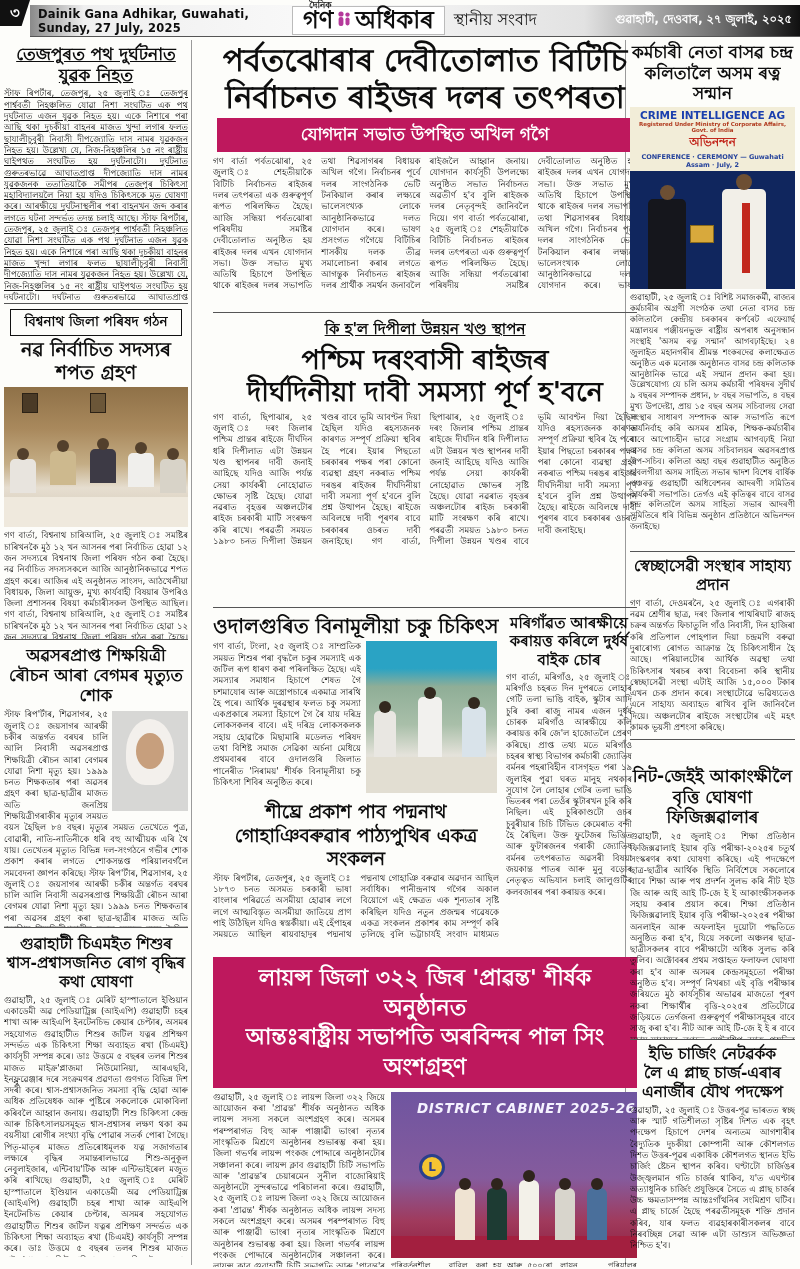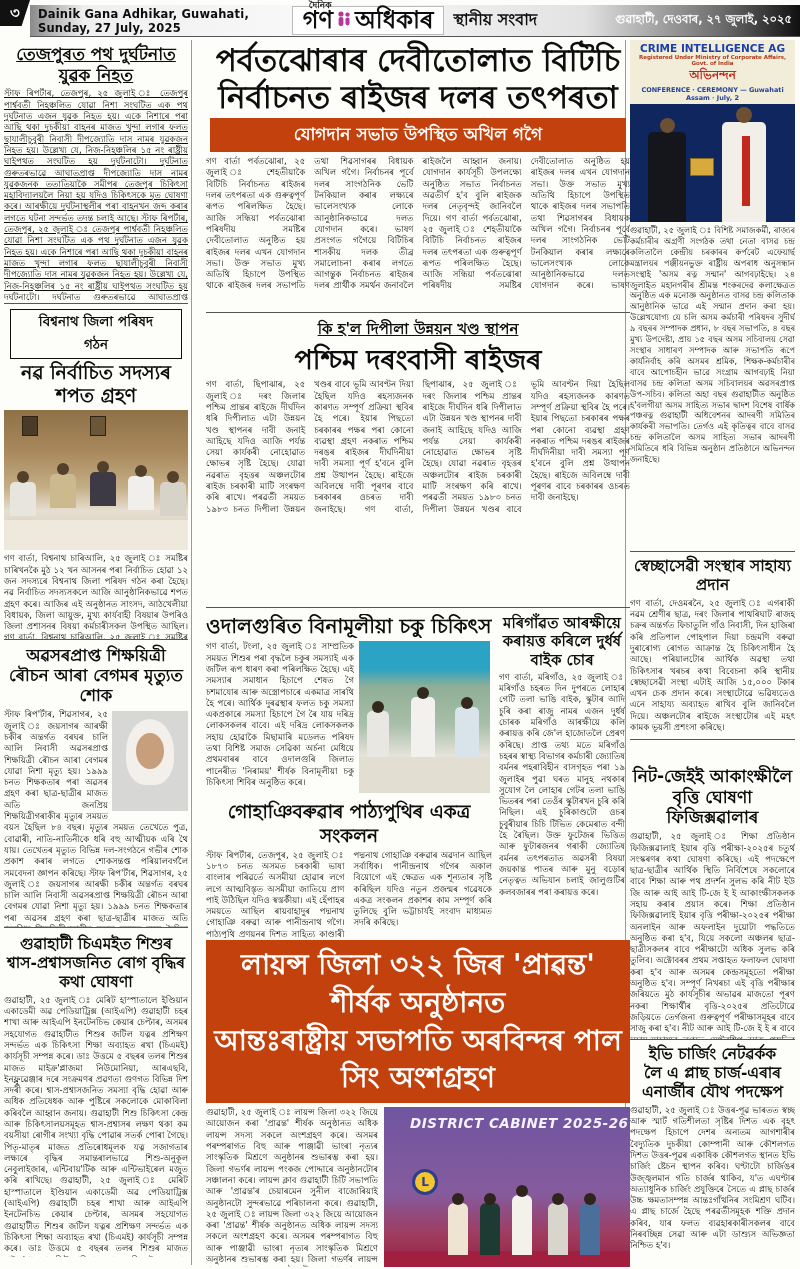--- a/index.html
+++ b/index.html
@@ -13,43 +13,43 @@
     clip-path:polygon(0 0,100% 0,72% 100%,0 100%);}
   .masthead-bar{position:absolute;left:30px;top:5px;width:770px;height:32px;
     background:linear-gradient(90deg,#8a8a8a 0%,#efefef 7%,#fafafa 40%,#e2e2e2 72%,#6b6b6b 90%,#101010 100%);
     display:flex;align-items:center;padding:0 8px;gap:10px;border-bottom:1px solid #555;}
   .mh-left{flex:1;font-size:11.5px;font-weight:bold;letter-spacing:.2px;}
   .mh-brand{position:relative;background:#fff;padding:1px 10px 2px 10px;display:flex;align-items:center;gap:3px;
     box-shadow:0 0 0 1px #bbb;}
   .mh-daily{position:absolute;top:-9px;left:16px;font-size:9px;font-weight:bold;color:#222;}
   .mh-title{font-size:24px;font-weight:900;line-height:1;}
   .mh-icon{width:16px;height:20px;display:inline-block;}
-  .mh-local{font-size:16px;font-weight:700;}
+  .mh-local{font-size:16px;font-weight:400;}
   .mh-right{flex:1;text-align:right;font-size:11.5px;font-weight:bold;color:#fff;}
 
   
   .vline{position:absolute;top:40px;width:1px;height:1225px;background:#9a9a9a;}
   .v1{left:191px;} .v2{left:625px;}
 
   
   .col{position:absolute;overflow:hidden;}
   .col-left{left:4px;top:42px;width:184px;height:1223px;}
-  .col-center{left:206px;top:40px;width:424px;height:1227px;}
+  .col-center{left:213px;top:40px;width:424px;height:1227px;}
   .col-right{left:630px;top:40px;width:165px;height:1227px;}
   .art{overflow:hidden;}
   .rule{border-bottom:1.5px solid #555;}
   .h-sm{font-weight:800;text-align:center;line-height:1.22;margin:2px 0 3px 0;}
   .body-txt{font-size:8.5px;line-height:1.33;text-align:justify;word-break:break-word;}
   .cols4{column-count:4;column-gap:9px;}
   .cols3{column-count:3;column-gap:8px;}
   .cols2{column-count:2;column-gap:9px;}
   .kicker-box{border:1.5px solid #111;font-weight:800;text-align:center;font-size:13.5px;
-    padding:1px 18px;margin:2px 6px 2px 6px;}
+    padding:1px 4px;margin:2px 6px 2px 6px;}
   .kicker-line{font-weight:800;text-align:center;font-size:15px;text-decoration:underline;margin:1px 0;}
-  .black-band{background:#c2410c;color:#fff;font-weight:800;text-align:center;}
+  .black-band{background:#be185d;color:#fff;font-weight:800;text-align:center;}
 
   
   .photo{position:relative;overflow:hidden;background:#c9c4ba;}
   .ph-meeting{width:100%;height:140px;background:linear-gradient(180deg,#8f7148 0%,#a9895d 30%,#c4ad85 55%,#e6ded0 72%,#cfc4b2 100%);}
   .frame{position:absolute;width:16px;height:20px;background:#4a3a26;top:6px;border:1px solid #2c2216;}
   .person{position:absolute;width:26px;height:34px;border-radius:5px 5px 0 0;}
   .head{position:absolute;width:12px;height:12px;border-radius:50%;background:#53402c;}
   .table-strip{position:absolute;left:0;right:0;bottom:0;height:30px;background:#efe9dd;}
   .ph-portrait{float:right;width:76px;height:100px;margin:2px 0 2px 4px;background:#d7d7d5;position:relative;overflow:hidden;}
   .scarf{position:absolute;left:14px;top:8px;width:48px;height:66px;background:#f3f0ec;border-radius:50% 50% 40% 40%;}
@@ -157,20 +157,21 @@
         <div>নিৰ্বাচনত ৰাইজৰ দলৰ তৎপৰতা</div>
       </div>
       <div class="black-band" style="font-size:17px;padding:3px 0;margin:1px 4px;">যোগদান সভাত উপস্থিত অখিল গগৈ</div>
       <div class="body-txt cols4" style="height:142px;overflow:hidden;margin-top:4px;">গণ বাৰ্তা পৰ্বতঝোৰা, ২৫ জুলাই ঃ শেহতীয়াকৈ বিটিচি নিৰ্বাচনত ৰাইজৰ দলৰ তৎপৰতা এক গুৰুত্বপূৰ্ণ ৰূপত পৰিলক্ষিত হৈছে। আজি সন্ধিয়া পৰ্বতঝোৰা পৰিষদীয় সমষ্টিৰ দেবীতোলাত অনুষ্ঠিত হয় ৰাইজৰ দলৰ এখন যোগদান সভা। উক্ত সভাত মুখ্য অতিথি হিচাপে উপস্থিত থাকে ৰাইজৰ দলৰ সভাপতি তথা শিৱসাগৰৰ বিধায়ক অখিল গগৈ। নিৰ্বাচনৰ পূৰ্বে দলৰ সাংগঠনিক ভেটি টনকিয়াল কৰাৰ লক্ষ্যৰে ভালেসংখ্যক লোকে আনুষ্ঠানিকভাৱে দলত যোগদান কৰে। ভাষণ প্ৰসংগত গগৈয়ে বিটিচিৰ শাসকীয় দলক তীব্ৰ সমালোচনা কৰাৰ লগতে আগন্তুক নিৰ্বাচনত ৰাইজৰ দলৰ প্ৰাৰ্থীক সমৰ্থন জনাবলৈ ৰাইজলৈ আহ্বান জনায়। যোগদান কাৰ্যসূচী উপলক্ষ্যে অনুষ্ঠিত সভাত নিৰ্বাচনত অৱতীৰ্ণ হ'ব বুলি ৰাইজক দলৰ নেতৃবৃন্দই জানিবলৈ দিয়ে। গণ বাৰ্তা পৰ্বতঝোৰা, ২৫ জুলাই ঃ শেহতীয়াকৈ বিটিচি নিৰ্বাচনত ৰাইজৰ দলৰ তৎপৰতা এক গুৰুত্বপূৰ্ণ ৰূপত পৰিলক্ষিত হৈছে। আজি সন্ধিয়া পৰ্বতঝোৰা পৰিষদীয় সমষ্টিৰ দেবীতোলাত অনুষ্ঠিত হয় ৰাইজৰ দলৰ এখন যোগদান সভা। উক্ত সভাত মুখ্য অতিথি হিচাপে উপস্থিত থাকে ৰাইজৰ দলৰ সভাপতি তথা শিৱসাগৰৰ বিধায়ক অখিল গগৈ। নিৰ্বাচনৰ পূৰ্বে দলৰ সাংগঠনিক ভেটি টনকিয়াল কৰাৰ লক্ষ্যৰে ভালেসংখ্যক লোকে আনুষ্ঠানিকভাৱে দলত যোগদান কৰে। ভাষণ প্ৰসংগত গগৈয়ে বিটিচিৰ শাসকীয় দলক তীব্ৰ সমালোচনা কৰাৰ লগতে আগন্তুক নিৰ্বাচনত ৰাইজৰ দলৰ প্ৰাৰ্থীক সমৰ্থন জনাবলৈ ৰাইজলৈ আহ্বান জনায়। যোগদান কাৰ্যসূচী উপলক্ষ্যে অনুষ্ঠিত সভাত নিৰ্বাচনত অৱতীৰ্ণ হ'ব বুলি ৰাইজক দলৰ নেতৃবৃন্দই জানিবলৈ দিয়ে।</div>
     </div>
 
     <div class="art rule" style="height:296px;border-top:1.5px solid #555;padding-top:3px;">
       <div class="kicker-line">কি হ'ল দিপীলা উন্নয়ন খণ্ড স্থাপন</div>
       <div class="h-sm" style="font-size:27px;line-height:1.2;">
         <div>পশ্চিম দৰংবাসী ৰাইজৰ</div>
+        <div>দীৰ্ঘদিনীয়া দাবী সমস্যা পূৰ্ণ হ'বনে</div>
       </div>
       <div class="body-txt cols4" style="height:190px;overflow:hidden;margin-top:2px;">গণ বাৰ্তা, ছিপাঝাৰ, ২৫ জুলাই ঃ দৰং জিলাৰ পশ্চিম প্ৰান্তৰ ৰাইজে দীৰ্ঘদিন ধৰি দিপীলাত এটা উন্নয়ন খণ্ড স্থাপনৰ দাবী জনাই আহিছে যদিও আজি পৰ্যন্ত সেয়া কাৰ্যকৰী নোহোৱাত ক্ষোভৰ সৃষ্টি হৈছে। যোৱা নৱৰাত বৃহত্তৰ অঞ্চলটোৰ ৰাইজ চৰকাৰী মাটি সংৰক্ষণ কৰি ৰাখে। পৰৱৰ্তী সময়ত ১৯৮৩ চনত দিপীলা উন্নয়ন খণ্ডৰ বাবে ভূমি আবণ্টন দিয়া হৈছিল যদিও ৰহস্যজনক কাৰণত সম্পূৰ্ণ প্ৰক্ৰিয়া স্থবিৰ হৈ পৰে। ইয়াৰ পিছতো চৰকাৰৰ পক্ষৰ পৰা কোনো ব্যৱস্থা গ্ৰহণ নকৰাত পশ্চিম দৰঙৰ ৰাইজৰ দীৰ্ঘদিনীয়া দাবী সমস্যা পূৰ্ণ হ'বনে বুলি প্ৰশ্ন উত্থাপন হৈছে। ৰাইজে অবিলম্বে দাবী পূৰণৰ বাবে চৰকাৰৰ ওচৰত দাবী জনাইছে। গণ বাৰ্তা, ছিপাঝাৰ, ২৫ জুলাই ঃ দৰং জিলাৰ পশ্চিম প্ৰান্তৰ ৰাইজে দীৰ্ঘদিন ধৰি দিপীলাত এটা উন্নয়ন খণ্ড স্থাপনৰ দাবী জনাই আহিছে যদিও আজি পৰ্যন্ত সেয়া কাৰ্যকৰী নোহোৱাত ক্ষোভৰ সৃষ্টি হৈছে। যোৱা নৱৰাত বৃহত্তৰ অঞ্চলটোৰ ৰাইজ চৰকাৰী মাটি সংৰক্ষণ কৰি ৰাখে। পৰৱৰ্তী সময়ত ১৯৮৩ চনত দিপীলা উন্নয়ন খণ্ডৰ বাবে ভূমি আবণ্টন দিয়া হৈছিল যদিও ৰহস্যজনক কাৰণত সম্পূৰ্ণ প্ৰক্ৰিয়া স্থবিৰ হৈ পৰে। ইয়াৰ পিছতো চৰকাৰৰ পক্ষৰ পৰা কোনো ব্যৱস্থা গ্ৰহণ নকৰাত পশ্চিম দৰঙৰ ৰাইজৰ দীৰ্ঘদিনীয়া দাবী সমস্যা পূৰ্ণ হ'বনে বুলি প্ৰশ্ন উত্থাপন হৈছে। ৰাইজে অবিলম্বে দাবী পূৰণৰ বাবে চৰকাৰৰ ওচৰত দাবী জনাইছে।</div>
     </div>
 
     <div class="art" style="height:330px;display:flex;gap:7px;padding-top:4px;">
       <div style="width:286px;overflow:hidden;">
         <div class="h-sm" style="font-size:20px;white-space:nowrap;overflow:hidden;">ওদালগুৰিত বিনামূলীয়া চকু চিকিৎসা শিবিৰ</div>
         <div style="display:flex;gap:5px;">
           <div class="body-txt" style="width:148px;height:154px;overflow:hidden;">গণ বাৰ্তা, টংলা, ২৫ জুলাই ঃ সাম্প্ৰতিক সময়ত শিশুৰ পৰা বৃদ্ধলৈ চকুৰ সমস্যাই এক জটিল ৰূপ ধাৰণ কৰা পৰিলক্ষিত হৈছে। এই সমস্যাৰ সমাধান হিচাপে শেষত গৈ চশমাযোৰ আৰু অস্ত্ৰোপচাৰে একমাত্ৰ সাৰথি হৈ পৰে। আৰ্থিক দুৰৱস্থাৰ ফলত চকু সমস্যা একপ্ৰকাৰে সমস্যা হিচাপে গৈ ৰৈ যায় দৰিদ্ৰ লোকসকলৰ বাবে। এই দৰিদ্ৰ লোকসকলক সহায় হোৱাকৈ মিছামাৰি মডেলত পৰিষদ তথা বিশিষ্ট সমাজ সেৱিকা অৰ্চনা মেধিয়ে প্ৰথমবাৰৰ বাবে ওদালগুৰি জিলাত পানেৰীত 'নিৰাময়' শীৰ্ষক বিনামূলীয়া চকু চিকিৎসা শিবিৰ অনুষ্ঠিত কৰে।</div>
           <div class="photo ph-eye">
@@ -180,31 +181,32 @@
               </div>
             <div class="person" style="left:52px;top:56px;background:#f2f1ee;width:24px;height:60px;">
                 <div class="head" style="left:6px;top:-10px;background:#32281e;"></div>
               </div>
             <div class="person" style="left:96px;top:66px;background:#d9e3ea;width:24px;height:50px;">
                 <div class="head" style="left:6px;top:-10px;background:#32281e;"></div>
               </div>
           </div>
         </div>
         <div class="h-sm" style="font-size:18.5px;line-height:1.25;margin-top:5px;">
+          <div>শীঘ্ৰে প্ৰকাশ পাব পদ্মনাথ</div>
           <div>গোহাঞিবৰুৱাৰ পাঠ্যপুথিৰ একত্ৰ সংকলন</div>
         </div>
         <div class="body-txt cols2" style="height:92px;overflow:hidden;">স্টাফ ৰিপৰ্টাৰ, তেজপুৰ, ২৫ জুলাই ঃ ১৮৭৩ চনত অসমত চৰকাৰী ভাষা বাংলাৰ পৰিৱৰ্তে অসমীয়া হোৱাৰ লগে লগে আত্মবিস্তৃত অসমীয়া জাতিয়ে প্ৰাণ পাই উঠিছিল যদিও স্বস্তৰ্কীয়া। এই হেঁপাহৰ সময়তে আছিল ৰায়বাহাদুৰ পদ্মনাথ গোহাঞি বৰুৱা আৰু পানীন্দ্ৰনাথ গগৈ। পাঠ্যপুথি প্ৰণয়নৰ দিশত সাহিত্য কাণ্ডাৰী পদ্মনাথ গোহাঞি বৰুৱাৰ অৱদান আছিল সৰ্বাধিক। পানীন্দ্ৰনাথ গগৈৰ অকাল বিয়োগে এই ক্ষেত্ৰত এক শূন্যতাৰ সৃষ্টি কৰিছিল যদিও নতুন প্ৰজন্মৰ গৱেষকে একত্ৰ সংকলন প্ৰকাশৰ কাম সম্পূৰ্ণ কৰি তুলিছে বুলি ভট্টাচাৰ্যই সংবাদ মাধ্যমত সদৰি কৰিছে।</div>
       </div>
       <div style="width:126px;overflow:hidden;">
         <div class="h-sm" style="font-size:15px;">মৰিগাঁৱত আৰক্ষীয়ে কৰায়ত্ত কৰিলে দুৰ্ধৰ্ষ বাইক চোৰ</div>
         <div class="body-txt" style="height:262px;overflow:hidden;">গণ বাৰ্তা, মৰিগাঁও, ২৫ জুলাই ঃ মৰিগাঁও চহৰত দিন দুপৰতে লোহাৰ গেটি তলা ভাঙি বাইক, স্কুটাৰ আদি চুৰি কৰা ৰাজু নামৰ এজন দুৰ্ধৰ্ষ চোৰক মৰিগাঁও আৰক্ষীয়ে কলি কৰায়ত্ত কৰি জে'ল হাজোতলৈ প্ৰেৰণ কৰিছে। প্ৰাপ্ত তথ্য মতে মৰিগাঁও চহৰৰ স্বাস্থ্য বিভাগৰ কৰ্মচাৰী জ্যোতিষ বৰ্মনৰ পহৰাবিহীন বাসগৃহত পৰা ১৯ জুলাইৰ পুৱা ঘৰত মানুহ নথকাৰ সুযোগ লৈ লোহাৰ গেটৰ তলা ভাঙি ভিতৰৰ পৰা তেওঁৰ স্কুটাৰখন চুৰি কৰি নিছিল। এই চুৰিকাণ্ডটো ওচৰ চুবুৰীয়াৰ চিচি টিভিত কেমেৰাত বন্দী হৈ ৰৈছিল। উক্ত ফুটেজৰ ভিত্তিত আৰু ফুটাৰজনৰ গৰাকী জ্যোতিষ বৰ্মনৰ তৎপৰতাত অৱসৰী বিষয়া জয়কান্ত পাতৰ আৰু মুনু বড়োৰ নেতৃত্বত অভিযান চলাই জালুগুটিৰ কলবজাৰৰ পৰা কৰায়ত্ত কৰে।</div>
       </div>
     </div>
 
-    <div class="black-band" style="font-size:28px;line-height:1.35;padding:6px 8px;margin-top:2px;">
+    <div class="black-band" style="font-size:22px;line-height:1.35;padding:6px 8px;margin-top:19px;">
       <div>লায়ন্স জিলা ৩২২ জিৰ 'প্ৰাৱন্ত' শীৰ্ষক অনুষ্ঠানত</div>
       <div>আন্তঃৰাষ্ট্ৰীয় সভাপতি অৰবিন্দৰ পাল সিং অংশগ্ৰহণ</div>
     </div>
 
     <div class="art" style="height:252px;display:flex;gap:6px;margin-top:4px;">
       <div class="body-txt" style="width:172px;height:100%;overflow:hidden;">গুৱাহাটী, ২৫ জুলাই ঃ লায়ন্স জিলা ৩২২ জিয়ে আয়োজন কৰা 'প্ৰাৱন্ত' শীৰ্ষক অনুষ্ঠানত অধিক লায়ন্স সদস্য সকলে অংশগ্ৰহণ কৰে। অসমৰ পৰম্পৰাগত বিহু আৰু পাঞ্জাৱী ভাংৰা নৃত্যৰ সাংস্কৃতিক মিশ্ৰণে অনুষ্ঠানৰ শুভাৰম্ভ কৰা হয়। জিলা গভৰ্ণৰ লায়ন্স পংকজ পোদ্দাৰে অনুষ্ঠানটোৰ সঞ্চালনা কৰে। লায়ন্স ক্লাব গুৱাহাটী চিটি সভাপতি আৰু 'প্ৰাৱন্ত'ৰ চেয়াৰমেন সুনীল বাজোৰিয়াই অনুষ্ঠানটো সুন্দৰভাৱে পৰিচালনা কৰে। গুৱাহাটী, ২৫ জুলাই ঃ লায়ন্স জিলা ৩২২ জিয়ে আয়োজন কৰা 'প্ৰাৱন্ত' শীৰ্ষক অনুষ্ঠানত অধিক লায়ন্স সদস্য সকলে অংশগ্ৰহণ কৰে। অসমৰ পৰম্পৰাগত বিহু আৰু পাঞ্জাৱী ভাংৰা নৃত্যৰ সাংস্কৃতিক মিশ্ৰণে অনুষ্ঠানৰ শুভাৰম্ভ কৰা হয়। জিলা গভৰ্ণৰ লায়ন্স পংকজ পোদ্দাৰে অনুষ্ঠানটোৰ সঞ্চালনা কৰে। লায়ন্স ক্লাব গুৱাহাটী চিটি সভাপতি আৰু 'প্ৰাৱন্ত'ৰ চেয়াৰমেন সুনীল বাজোৰিয়াই অনুষ্ঠানটো সুন্দৰভাৱে পৰিচালনা কৰে।</div>
       <div style="width:246px;">
         <div class="photo ph-cabinet">
           <div class="cab-text">DISTRICT CABINET 2025-26</div>
           <div class="lions-logo">L</div>
@@ -226,20 +228,24 @@
             </div>
         </div>
         <div class="body-txt cols3" style="height:102px;overflow:hidden;margin-top:3px;font-size:7.8px;">পৰিবৰ্তনশীল বাবিল গুণগত গুৰুত্ব আৰোপ কৰি আগত গৰ্ব পৰিকল্পনাৰ ওপৰত আলোকপাত কৰে। এই অনুষ্ঠানত আন্তঃৰাষ্ট্ৰীয় সভাপতিৰ উপস্থিতিত লায়ন্স ৩২২জিৰ অধীনত ১২টা নতুন ক্লাব স্থাপন কৰা হয় আৰু ৫০০ৰো অধিক নতুন সদস্যই সদস্যিকতাক অংশগ্ৰহণ কৰে। আনহাতে ৬৭টা মেৰিজন ফেলোশ্বিপে এলচিআইএফলৈ উল্লেখযোগ্য ৭১,০০০ ডলাৰ বৰঙনি আগবঢ়ায়। তেওঁ প্ৰতিটো লায়ন পৰিয়ালৰ সদস্যসকলক উৎকণ্ঠা আৰু যৌৱনেৰে জিলাখনক একত্ৰিত কৰিবলৈ 'পৰিবৰ্তনে সৃদ্বিলে আৰু সেৱাৰ মশালবাহক' হ'বলৈ আহ্বান জনায়। নতুন 'ডিষ্ট্ৰিক্ট' কেবিনেট প্ৰতিষ্ঠা কৰে সদৰ্থতা। ছবিটোই সকলোৰে মাজত নিয়া প্ৰেক্ষাগৃহৰ ভৰপক দৰ্শক গভীৰভাৱে প্ৰভাৱিত কৰে। অনুষ্ঠানটোত আন্তঃৰাষ্ট্ৰীয় সভাপতি অৰবিন্দৰ পাল সিঙে মুখ্য অতিথিৰ ভাষণত বিশ্বাসী বৃত্তিভংগীৰ অশীতনৰ মিত্ৰে ১.৫ৰ অধীনত সেৱাৰ কথা উল্লেখ কৰি নিজকে 'লায়ন আন্দোলনৰ প্ৰথম দাস' বুলি ঘোষণা কৰে। এই গুৰুত্বপূৰ্ণ অনুষ্ঠানত এল ডি আই এফ চেৰেলা মুৰতী লায়ক শ্ৰেণ টহুৰী, জি এ টি এচেনবৰ্গ মুৰতী লায়ক নিৰ্মল সিংহা, জি এম তিৰ্থ সমাহক লায়ক কোলাৰ গজমেন, এল ডি আই এফৰ সমাহক লায়ক এম পি আগৰৱালাৰ লগতে সমগ্ৰ ডিস্ট্ৰিক্ট লগতে বিষয়া সকলো জিলাৰ গভৰ্ণৰ সকল উপস্থিত থাকে।</div>
       </div>
     </div>
   </div>
 
   <div class="col col-right">
 
     <div class="art rule" style="height:512px;">
+      <div class="h-sm" style="font-size:17px;">
+        <div>কৰ্মচাৰী নেতা বাসৱ চন্দ্ৰ</div>
+        <div>কলিতালৈ অসম ৰত্ন সন্মান</div>
+      </div>
       <div class="photo ph-award">
         <div class="award-banner">
           <div class="award-t1">CRIME INTELLIGENCE AG</div>
           <div class="award-t2">Registered Under Ministry of Corporate Affairs, Govt. of India</div>
           <div class="award-t3">অভিনন্দন</div>
           <div class="award-t4">CONFERENCE · CEREMONY — Guwahati Assam · July, 2</div>
         </div>
         <div class="person" style="left:18px;top:92px;width:38px;height:90px;background:#15161c;">
             <div class="head" style="left:12px;top:-14px;width:15px;height:15px;background:#6d4f33;"></div>
           </div>

